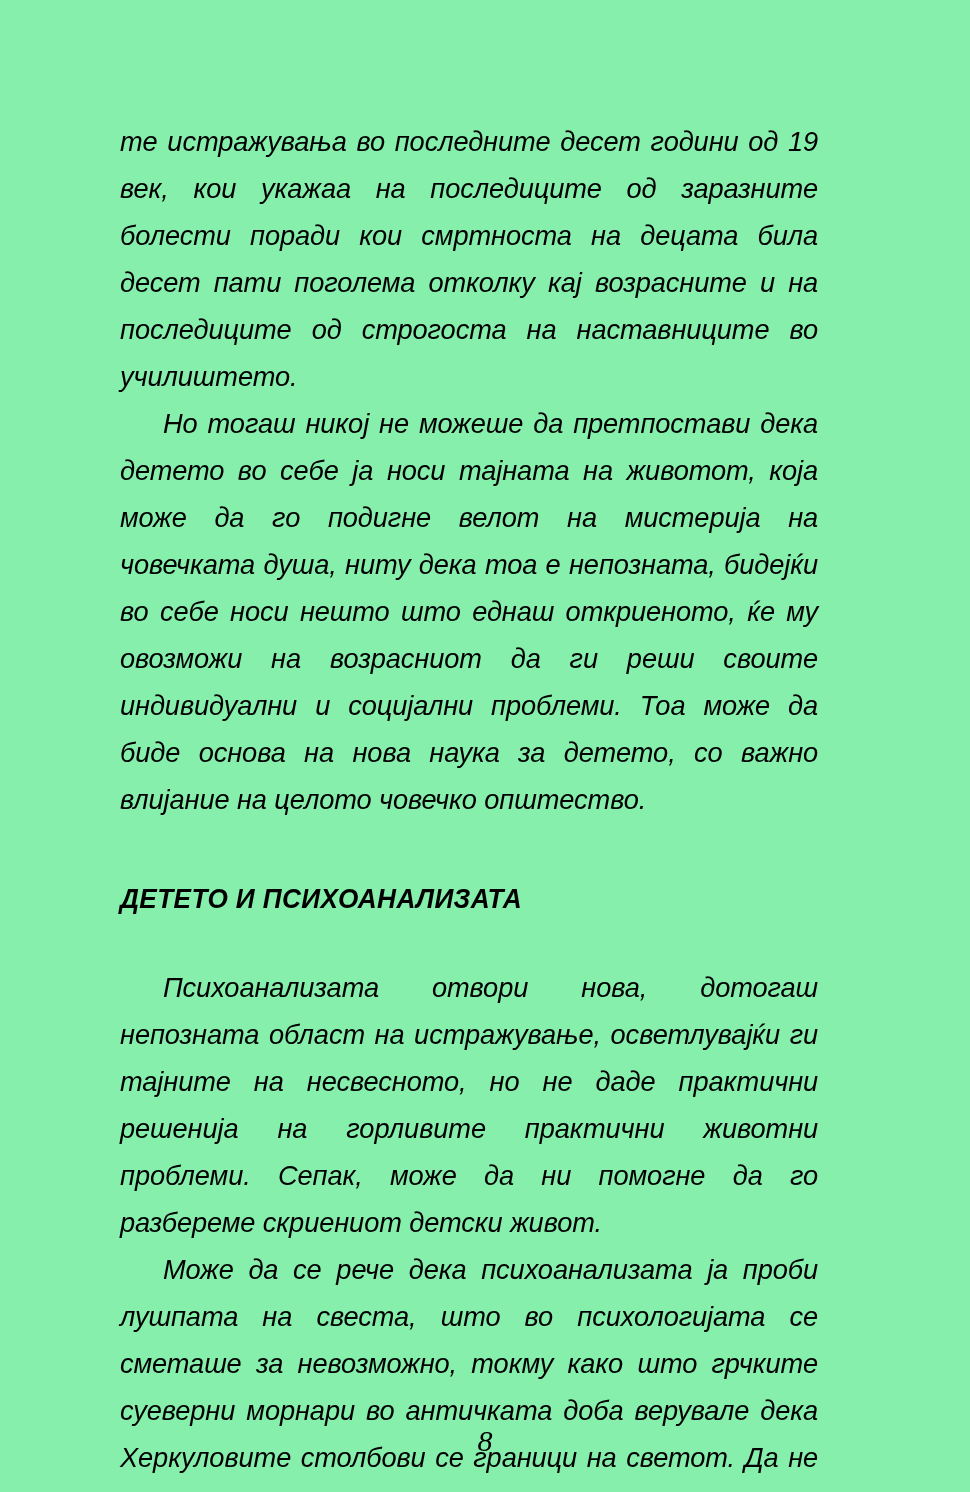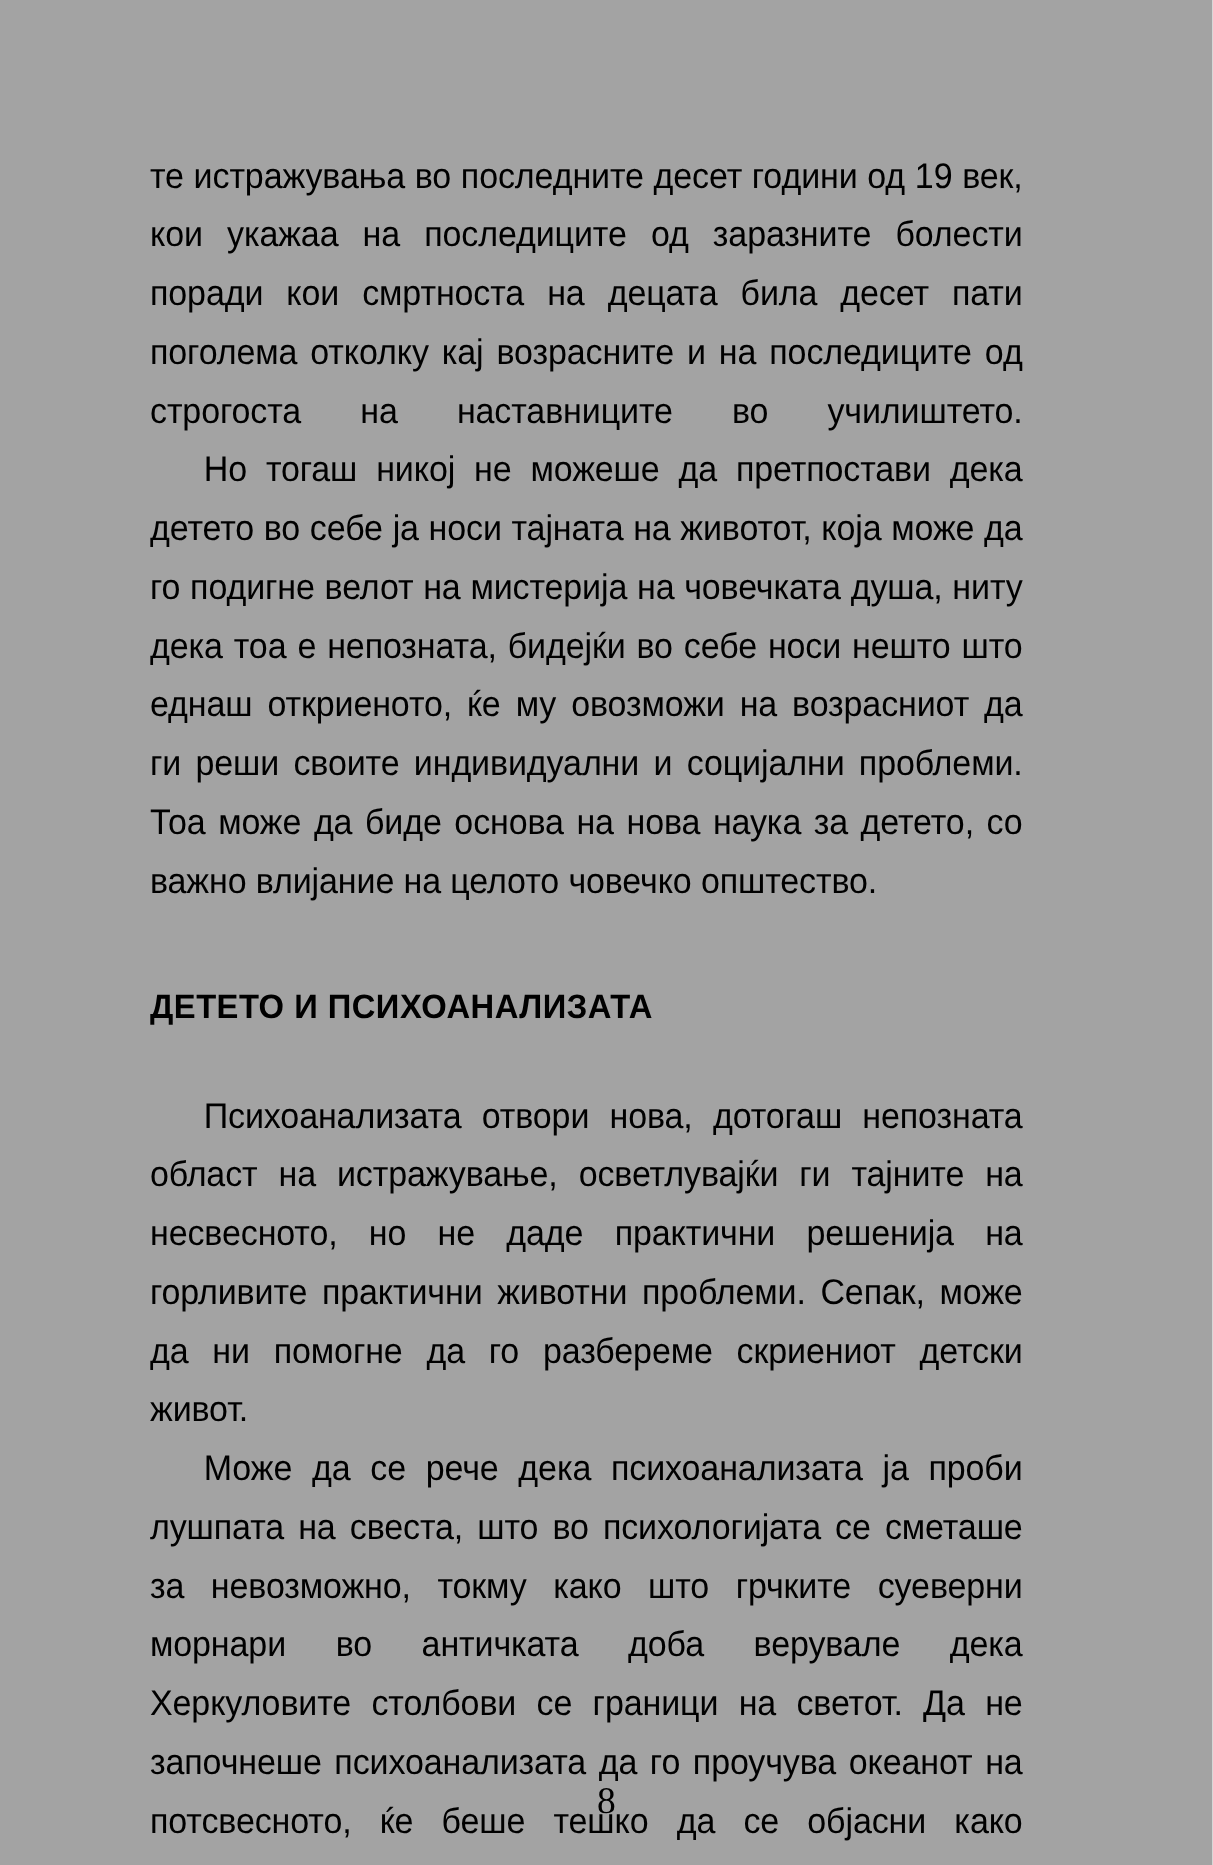--- a/index.html
+++ b/index.html
@@ -10,23 +10,24 @@
 
   body {
     font-family: "Liberation Sans", sans-serif;
     color: #000000;
   }
 
   .page {
     position: relative;
     width: 970px;
     height: 1492px;
-    background: #a3a3a3;
+    background: #86efac;
     overflow: hidden;
     box-sizing: border-box;
+    font-style: italic;
   }
 
   .text-block {
     position: absolute;
     left: 120px;
     top: 118px;
     width: 731px;
   }
 
   p.body-par {

